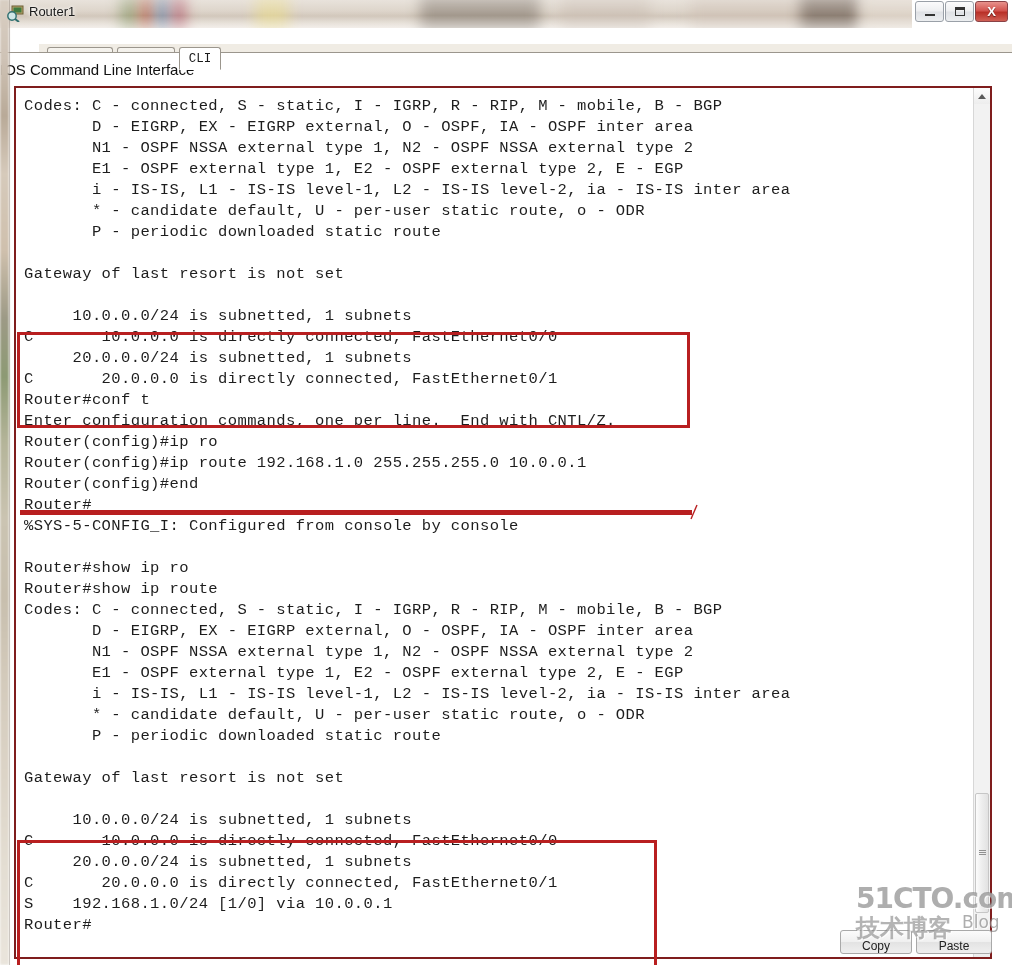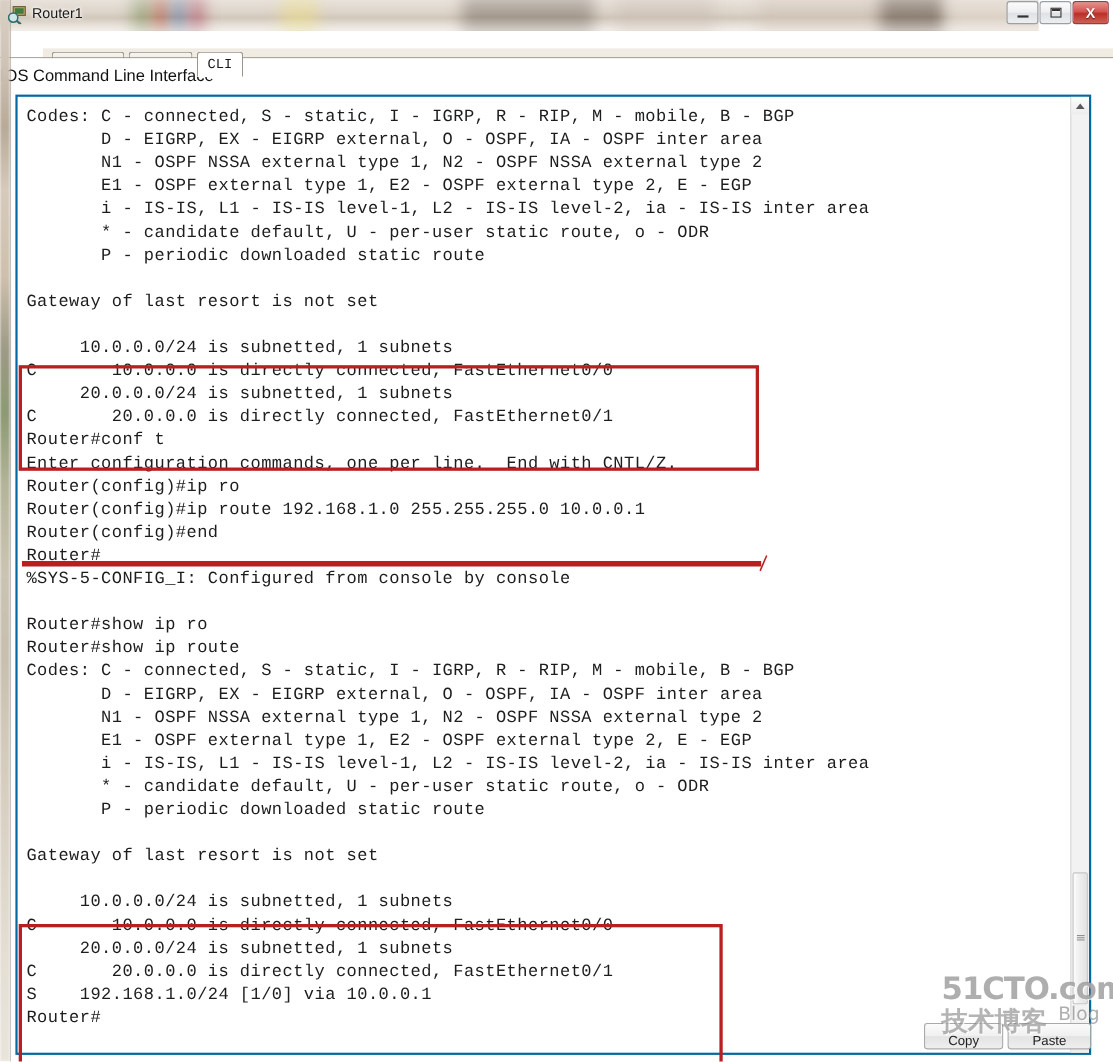--- a/index.html
+++ b/index.html
@@ -26,21 +26,20 @@
 
   
   #titlebar {
     position: absolute;
     left: 0; top: 0;
     width: 912px;
     height: 28px;
     overflow: hidden;
     background: linear-gradient(to bottom,
                 #dcd3c8 0%, #d8cec2 40%, #cfc4b7 60%, #e6ded4 100%);
-    padding-left: 32px;
   }
   .glass-blob {
     position: absolute;
     filter: blur(7px);
     opacity: .75;
   }
   #titlebar-fade {
     position: absolute;
     left:0; top:0; width:1012px; height:28px;
     background: linear-gradient(to bottom, rgba(255,255,255,.35), rgba(255,255,255,.05) 55%, rgba(255,255,255,.5));
@@ -155,21 +154,21 @@
     text-align: left;
     font-size: 15px;
     color: #111;
   }
 
   
   #terminal-frame {
     position: absolute;
     left: 14px; top: 33px;
     width: 978px; height: 873px;
-    border: 2px solid #0369a1;
+    border: 2px solid #7f1d1d;
     box-sizing: border-box;
     background: #ffffff;
     overflow: hidden;
   }
   #terminal-text {
     position: absolute;
     left: 8px; top: -8px;
     width: 952px;
     font-family: "Liberation Mono", "DejaVu Sans Mono", monospace;
     font-size: 15.5px;

